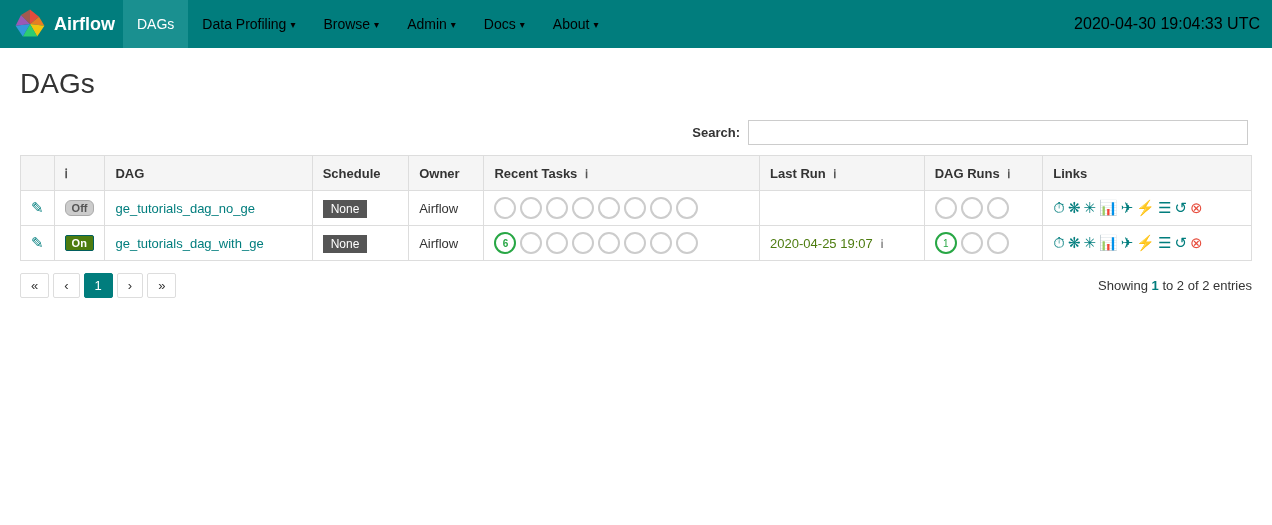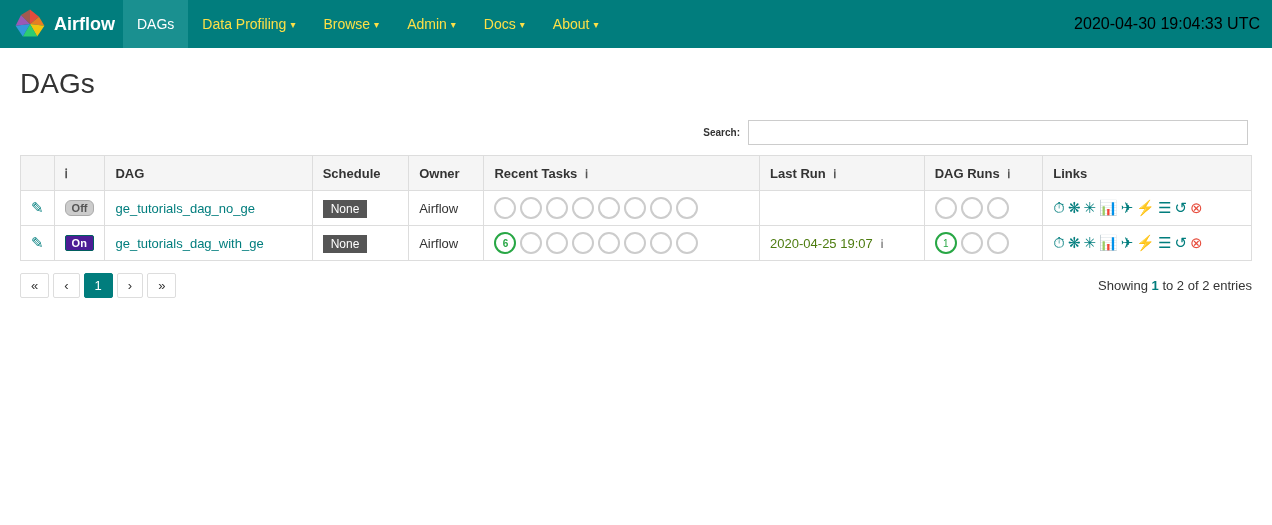--- a/index.html
+++ b/index.html
@@ -23,21 +23,21 @@
       width: 36px;
       height: 36px;
     }
     .brand-text {
       color: #fff;
       font-size: 18px;
       font-weight: bold;
       margin-left: 6px;
     }
     .nav-item {
-      color: #fde047;
+      color: #000000;
       padding: 0 14px;
       height: 48px;
       display: flex;
       align-items: center;
       cursor: pointer;
       font-size: 14px;
       white-space: nowrap;
       text-decoration: none;
     }
     .nav-item.active { background: #1a9090; color: #fff; }
@@ -50,21 +50,21 @@
     .page-title { font-size: 28px; font-weight: normal; margin-bottom: 20px; color: #333; }
 
     
     .search-bar {
       display: flex;
       justify-content: flex-end;
       align-items: center;
       margin-bottom: 10px;
       padding-right: 4px;
     }
-    .search-label { font-size: 10px; margin-right: 8px; font-weight: bold; }
+    .search-label { font-size: 13px; margin-right: 8px; font-weight: bold; }
     .search-input {
       border: 1px solid #ccc;
       padding: 4px 8px;
       font-size: 13px;
       width: 500px;
       outline: none;
     }
 
     
     .dags-table {
@@ -98,21 +98,21 @@
       background: #ccc;
       color: #555;
       border: 1px solid #aaa;
       padding: 1px 6px;
       font-size: 11px;
       font-weight: bold;
       cursor: pointer;
       border-radius: 6px;
     }
     .toggle-on {
-      background: #4c1d95;
+      background: #4d7c0f;
       color: #fff;
       border: 1px solid #015f5f;
       padding: 1px 6px;
       font-size: 11px;
       font-weight: bold;
       cursor: pointer;
       border-radius: 2px;
     }
 
     .dag-link { color: #017d7d; text-decoration: none; font-size: 13px; }

